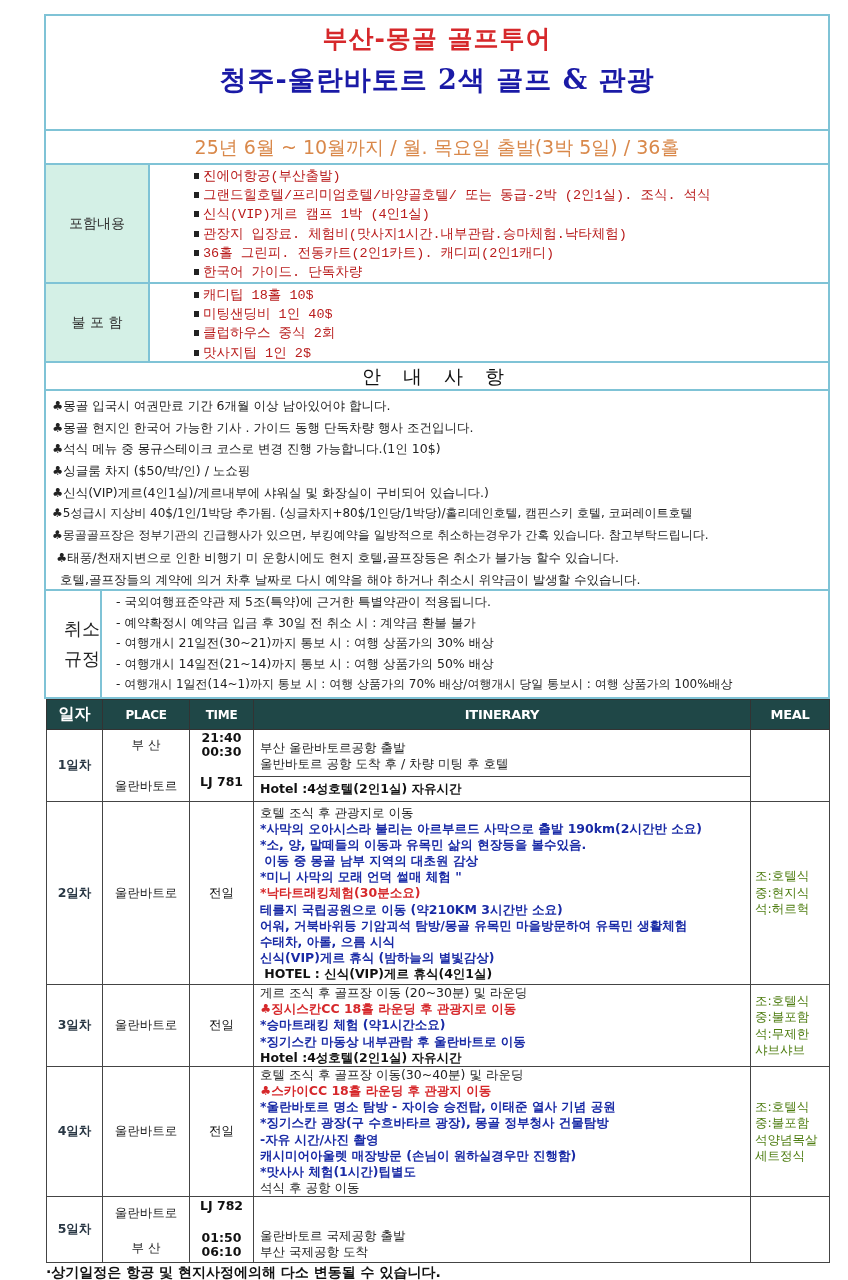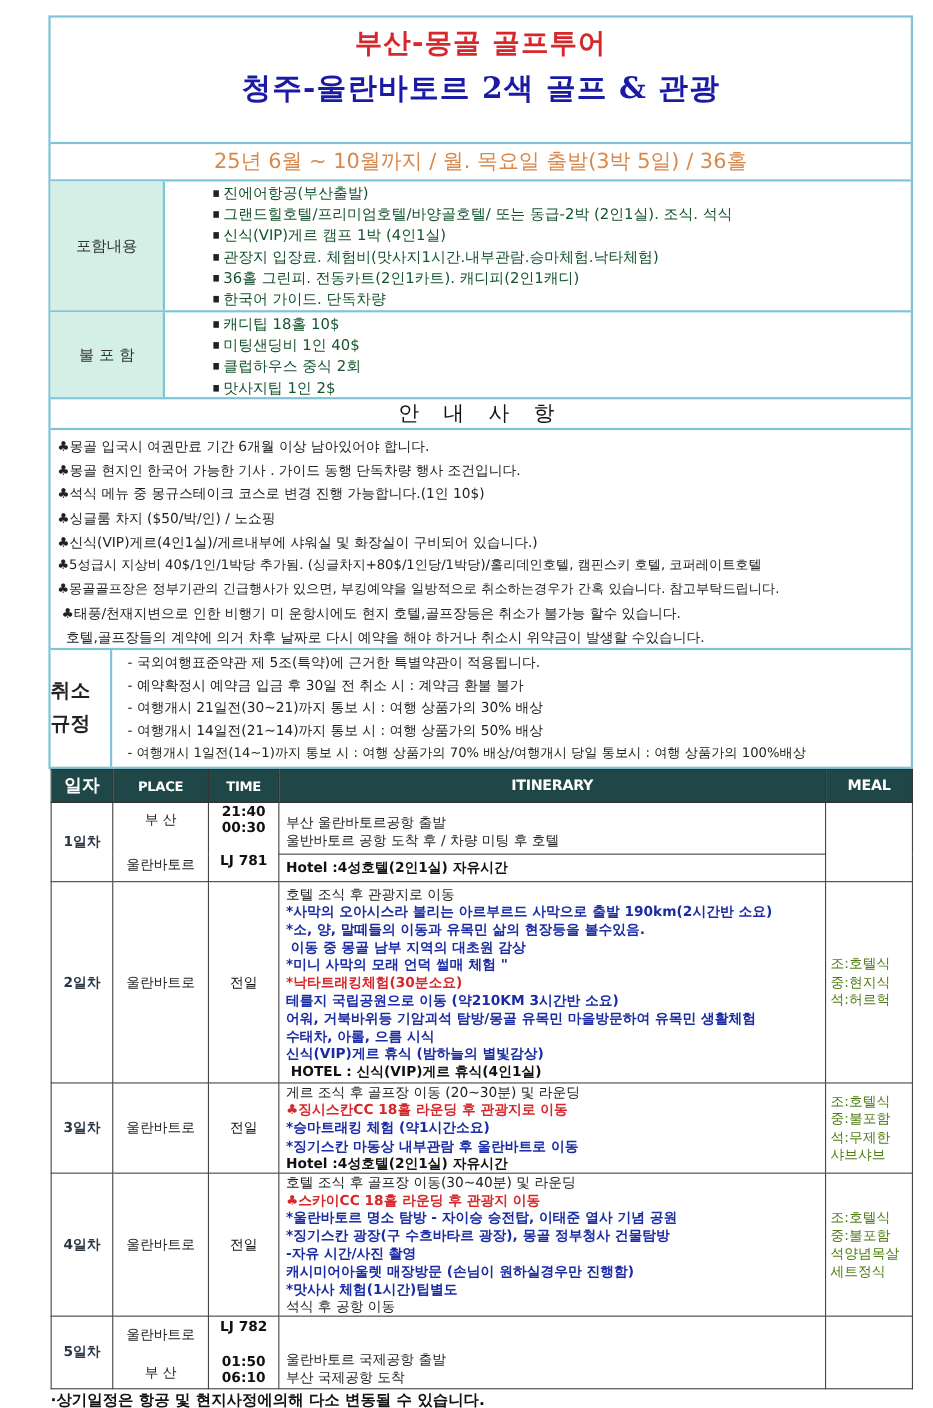--- a/index.html
+++ b/index.html
@@ -10,29 +10,29 @@
     .info { position: absolute; left: 44px; top: 14px; width: 786px; border: 2px solid #7fc3d6; }
     .title-box { height: 115px; border-bottom: 2px solid #7fc3d6; text-align: center; position: relative; }
     .t1 { position: absolute; left: 0; right: 0; top: 6px; font-size: 25px; color: #d6282b; font-weight: bold; letter-spacing: 1px; }
     .t2 { position: absolute; left: 0; right: 0; top: 46px; font-size: 27px; color: #1a1aa6; font-weight: bold; font-family: "DejaVu Serif", serif; letter-spacing: 1px; }
     .t3 { position: absolute; left: 0; right: 0; top: 83px; font-size: 25px; color: #2d8a5a; letter-spacing: 1px; }
     .period { height: 34px; border-bottom: 2px solid #7fc3d6; text-align: center; font-size: 19px; color: #d9884a; line-height: 32px; }
 
     .row2 { display: flex; border-bottom: 2px solid #7fc3d6; }
     .row2 .lab { width: 104px; background: #d4f0e6; border-right: 2px solid #7fc3d6; display: flex; align-items: center; justify-content: center; font-size: 14px; color: #333; }
     .row2 .items { flex: 1; padding: 2px 0 0 44px; }
-    .row2 .items div { font-size: 13.5px; line-height: 19.2px; height: 19.2px; white-space: nowrap; color: #14532d; }
+    .row2 .items div { font-size: 13.5px; line-height: 19.2px; height: 19.2px; white-space: nowrap; color: #b91c1c; font-family: Liberation Mono, monospace; }
     .bullet { display: inline-block; width: 5px; height: 6px; background: #222; margin-right: 4px; vertical-align: 1px; }
 
     .guide-h { height: 28px; border-bottom: 2px solid #7fc3d6; text-align: center; font-size: 19px; font-weight: normal; letter-spacing: 8px; line-height: 27px; color: #111; }
     .notes { padding: 4px 0 0 6px; border-bottom: 2px solid #7fc3d6; }
     .notes div { font-size: 12.5px; line-height: 21.7px; height: 21.7px; white-space: nowrap; color: #222; }
 
     .cancel { display: flex; }
-    .cancel .lab { width: 56px; border-right: 2px solid #7fc3d6; display: flex; flex-direction: column; align-items: flex-start; justify-content: center; font-size: 18px; font-weight: bold; line-height: 30px; color: #222; }
+    .cancel .lab { width: 56px; border-right: 2px solid #7fc3d6; display: flex; flex-direction: column; align-items: flex-end; justify-content: center; font-size: 18px; font-weight: normal; line-height: 30px; color: #222; }
     .cancel .items { flex: 1; padding: 1px 0 1px 14px; }
     .cancel .items div { font-size: 12.5px; line-height: 20.6px; height: 20.6px; white-space: nowrap; color: #222; }
 
     
     .itin { position: absolute; left: 46px; top: 699px; width: 783px; border-collapse: collapse; table-layout: fixed; }
     .itin th { background: #1f4747; color: #fff; height: 30px; font-weight: bold; border: 1px solid #333; }
     .itin th.c-day { font-size: 16px; margin-left: 14px; }
     .itin th.c-en { font-size: 12px; letter-spacing: -0.3px; }
     .itin td { border: 1px solid #444; vertical-align: middle; font-size: 12.5px; }
     .c-day-td { text-align: center; font-weight: bold; color: #2a3845; font-size: 13px; }

